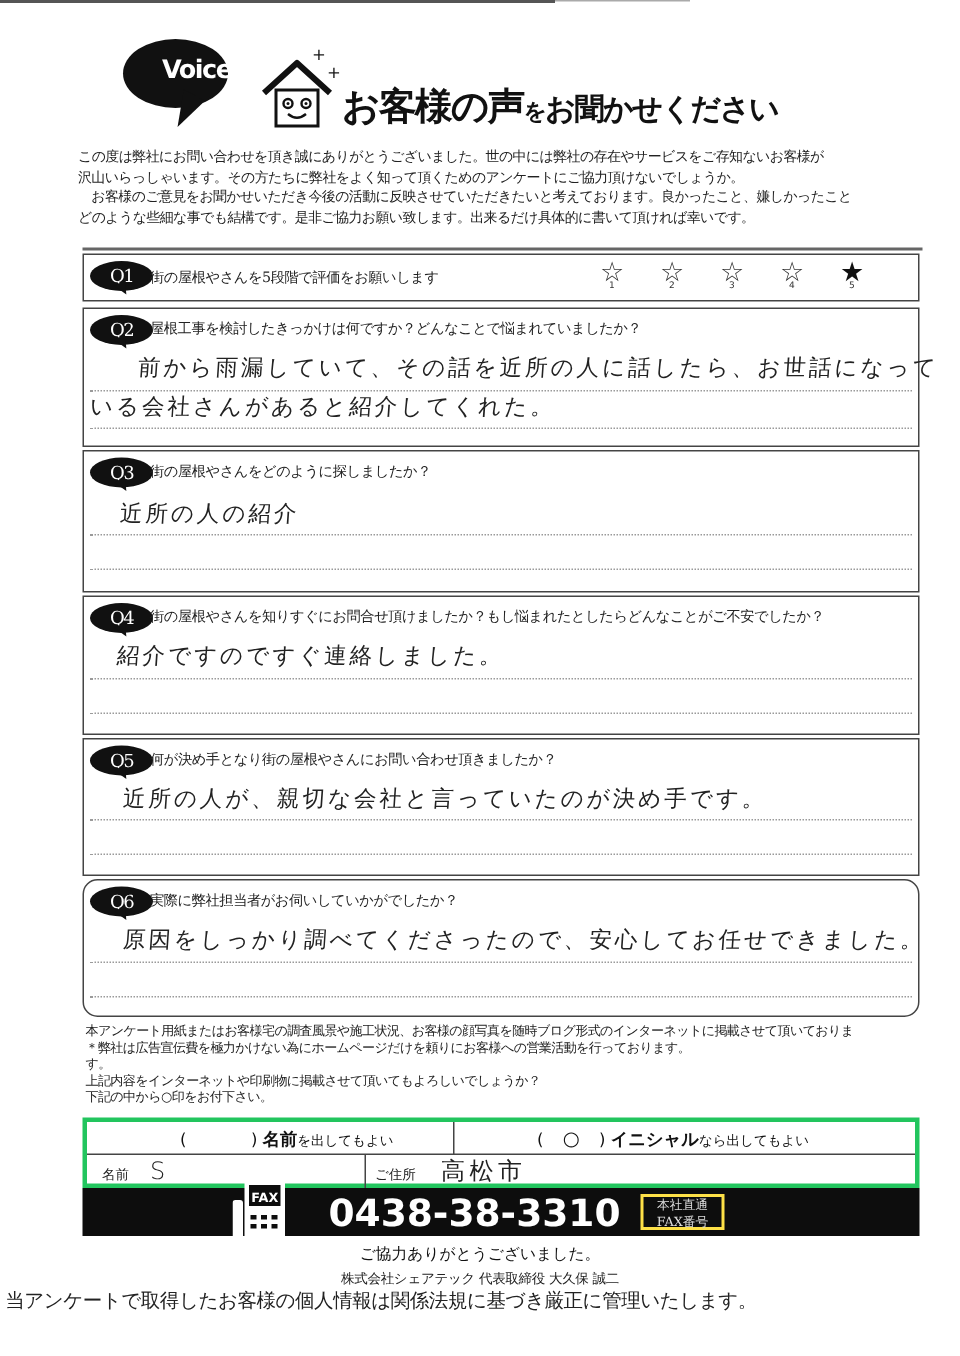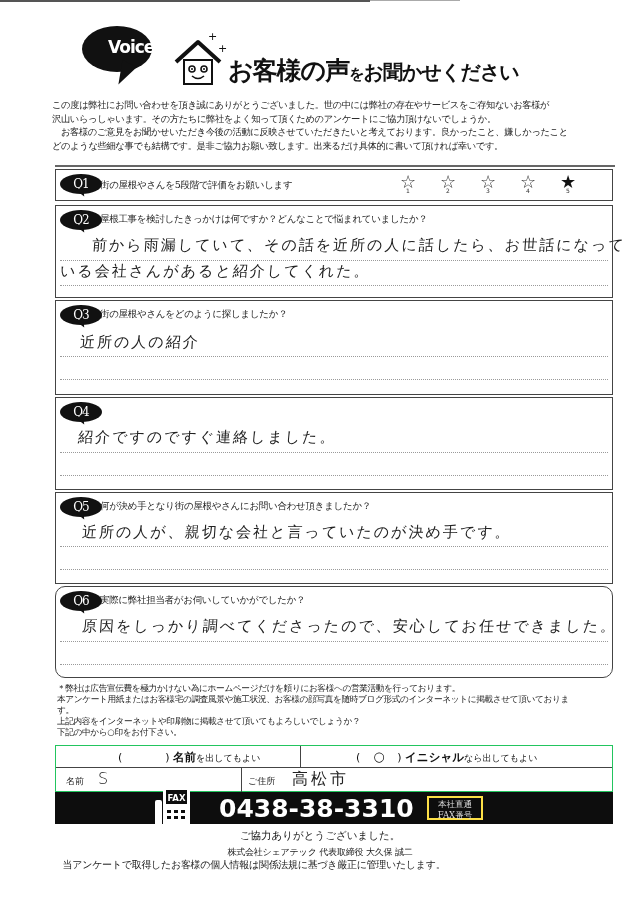--- a/index.html
+++ b/index.html
@@ -39,40 +39,40 @@
   .stars { position: absolute; left: 340px; top: 2px; width: 200px; height: 30px; }
   .star { position: absolute; top: 0; width: 24px; text-align: center; }
   .star .glyph { font-family: "DejaVu Sans", sans-serif; font-size: 18px; line-height: 20px; color: #333; display: block; }
   .star .num { font-family: "DejaVu Sans", sans-serif; font-size: 6px; display: block; margin-top: -5px; color: #333; }
 
   
   .notes { position: absolute; left: 57px; top: 683px; width: 560px; font-size: 8.7px; line-height: 11px; color: #222; letter-spacing: -0.4px; }
   .notes div { white-space: nowrap; }
 
   
-  .consent { position: absolute; left: 55px; top: 745px; width: 558px; height: 47px; border: 1px solid #22c55e; }
+  .consent { position: absolute; left: 55px; top: 745px; width: 558px; height: 47px; border: 3px solid #22c55e; }
   .consent-row1 { position: absolute; left: 0; top: 0; width: 100%; height: 22px; border-bottom: 1px solid #444; }
   .consent-cell { position: absolute; top: 0; height: 22px; line-height: 22px; font-family: "DejaVu Sans", sans-serif; font-size: 11px; white-space: nowrap; }
   .consent-cell b { font-weight: bold; font-size: 11.5px; }
   .consent-cell small { font-size: 9px; }
   .vdiv { position: absolute; top: 0; width: 1px; background: #444; }
   .consent-row2 { position: absolute; left: 0; top: 22px; width: 100%; height: 24px; }
   .field-label { position: absolute; top: 7px; font-size: 9px; color: #222; }
   .field-value { position: absolute; top: 1px; font-family: "DejaVu Sans", sans-serif; font-size: 16px; font-weight: 300; color: #222; letter-spacing: 3px; }
 
   
   .faxbar { position: absolute; left: 55px; top: 792px; width: 558px; height: 32px; background: #0d0d0d; }
   .fax-icon { position: absolute; left: 100px; top: -6px; width: 36px; height: 46px; }
   .fax-number { position: absolute; left: 164px; top: 2px; color: #fff; font-family: "DejaVu Sans", sans-serif; font-weight: bold; font-size: 25px; letter-spacing: 0px; white-space: nowrap; }
   .fax-badge { position: absolute; left: 372px; top: 4px; width: 56px; height: 24px; border: 2px solid #fde047; color: #ddd; font-size: 8.5px; line-height: 10.5px; text-align: center; padding-top: 1px; }
 
   
   .thanks { position: absolute; left: 0; top: 829px; width: 640px; text-align: center; font-size: 10.5px; color: #111; }
   .company { position: absolute; left: 0; top: 846px; width: 640px; text-align: center; font-size: 9px; color: #222; letter-spacing: -0.2px; }
-  .privacy { position: absolute; left: 0; top: 858px; width: 508px; text-align: center; font-size: 10px; color: #222; letter-spacing: -0.3px; }
+  .privacy { position: absolute; left: 0; top: 858px; width: 508px; text-align: center; font-size: 13px; color: #222; letter-spacing: -0.3px; }
 </style>
 </head>
 <body>
 
 <div class="topline"></div>
 <div class="topline2"></div>
 
 <div class="header">
   <div class="bubble"></div>
   <div class="bubble-tail"></div>
@@ -138,20 +138,21 @@
 <div class="qbox" style="top:300px;height:95px;">
   <div class="qbadge">Q3</div>
   <div class="qtext">街の屋根やさんをどのように探しましたか？</div>
   <div class="answer" style="top:32px;left:24px;">近所の人の紹介</div>
   <div class="dotline" style="top:55px;"></div>
   <div class="dotline" style="top:78px;"></div>
 </div>
 
 <div class="qbox" style="top:397px;height:93px;">
   <div class="qbadge">Q4</div>
+  <div class="qtext">街の屋根やさんを知りすぐにお問合せ頂けましたか？もし悩まれたとしたらどんなことがご不安でしたか？</div>
   <div class="answer" style="top:30px;left:22px;">紹介ですのですぐ連絡しました。</div>
   <div class="dotline" style="top:54px;"></div>
   <div class="dotline" style="top:77px;"></div>
 </div>
 
 <div class="qbox" style="top:492px;height:92px;">
   <div class="qbadge">Q5</div>
   <div class="qtext">何が決め手となり街の屋根やさんにお問い合わせ頂きましたか？</div>
   <div class="answer" style="top:30px;left:26px;">近所の人が、親切な会社と言っていたのが決め手です。</div>
   <div class="dotline" style="top:53px;"></div>
@@ -160,22 +161,22 @@
 
 <div class="qbox" style="top:586px;height:92px;border-radius:10px;">
   <div class="qbadge">Q6</div>
   <div class="qtext">実際に弊社担当者がお伺いしていかがでしたか？</div>
   <div class="answer" style="top:30px;left:26px;">原因をしっかり調べてくださったので、安心してお任せできました。</div>
   <div class="dotline" style="top:54px;"></div>
   <div class="dotline" style="top:77px;"></div>
 </div>
 
 <div class="notes">
+  <div>本アンケート用紙またはお客様宅の調査風景や施工状況、お客様の顔写真を随時ブログ形式のインターネットに掲載させて頂いておりま</div>
   <div>＊弊社は広告宣伝費を極力かけない為にホームページだけを頼りにお客様への営業活動を行っております。</div>
-  <div>本アンケート用紙またはお客様宅の調査風景や施工状況、お客様の顔写真を随時ブログ形式のインターネットに掲載させて頂いておりま</div>
   <div>す。</div>
   <div>上記内容をインターネットや印刷物に掲載させて頂いてもよろしいでしょうか？</div>
   <div>下記の中から○印をお付下さい。</div>
 </div>
 
 <div class="consent">
   <div class="consent-row1">
     <div class="consent-cell" style="left:62px;">
       <span>(</span>
       <span style="display:inline-block;width:36px;text-align:center;"></span>

